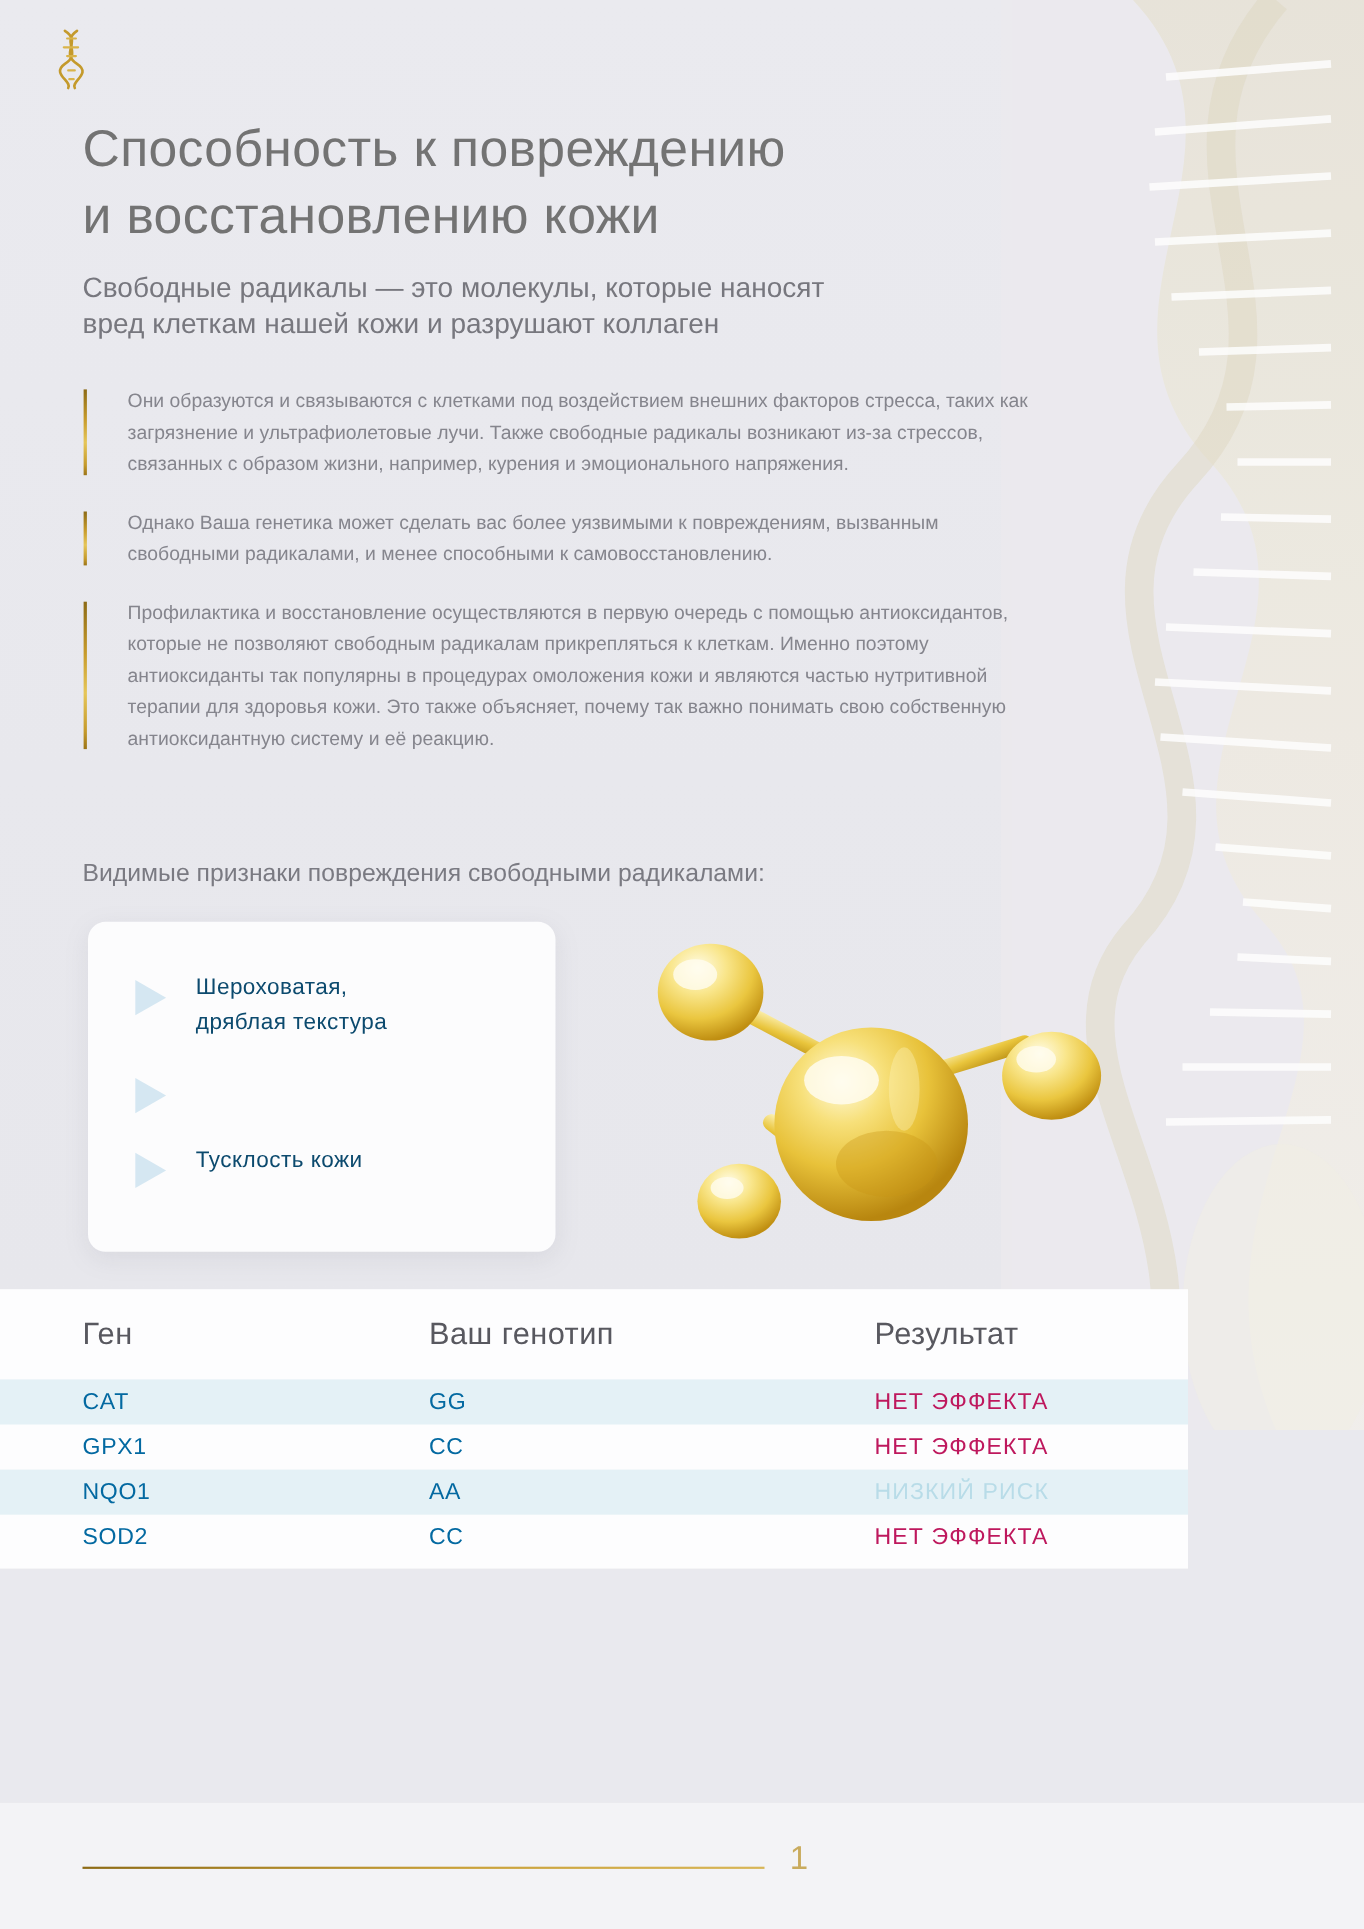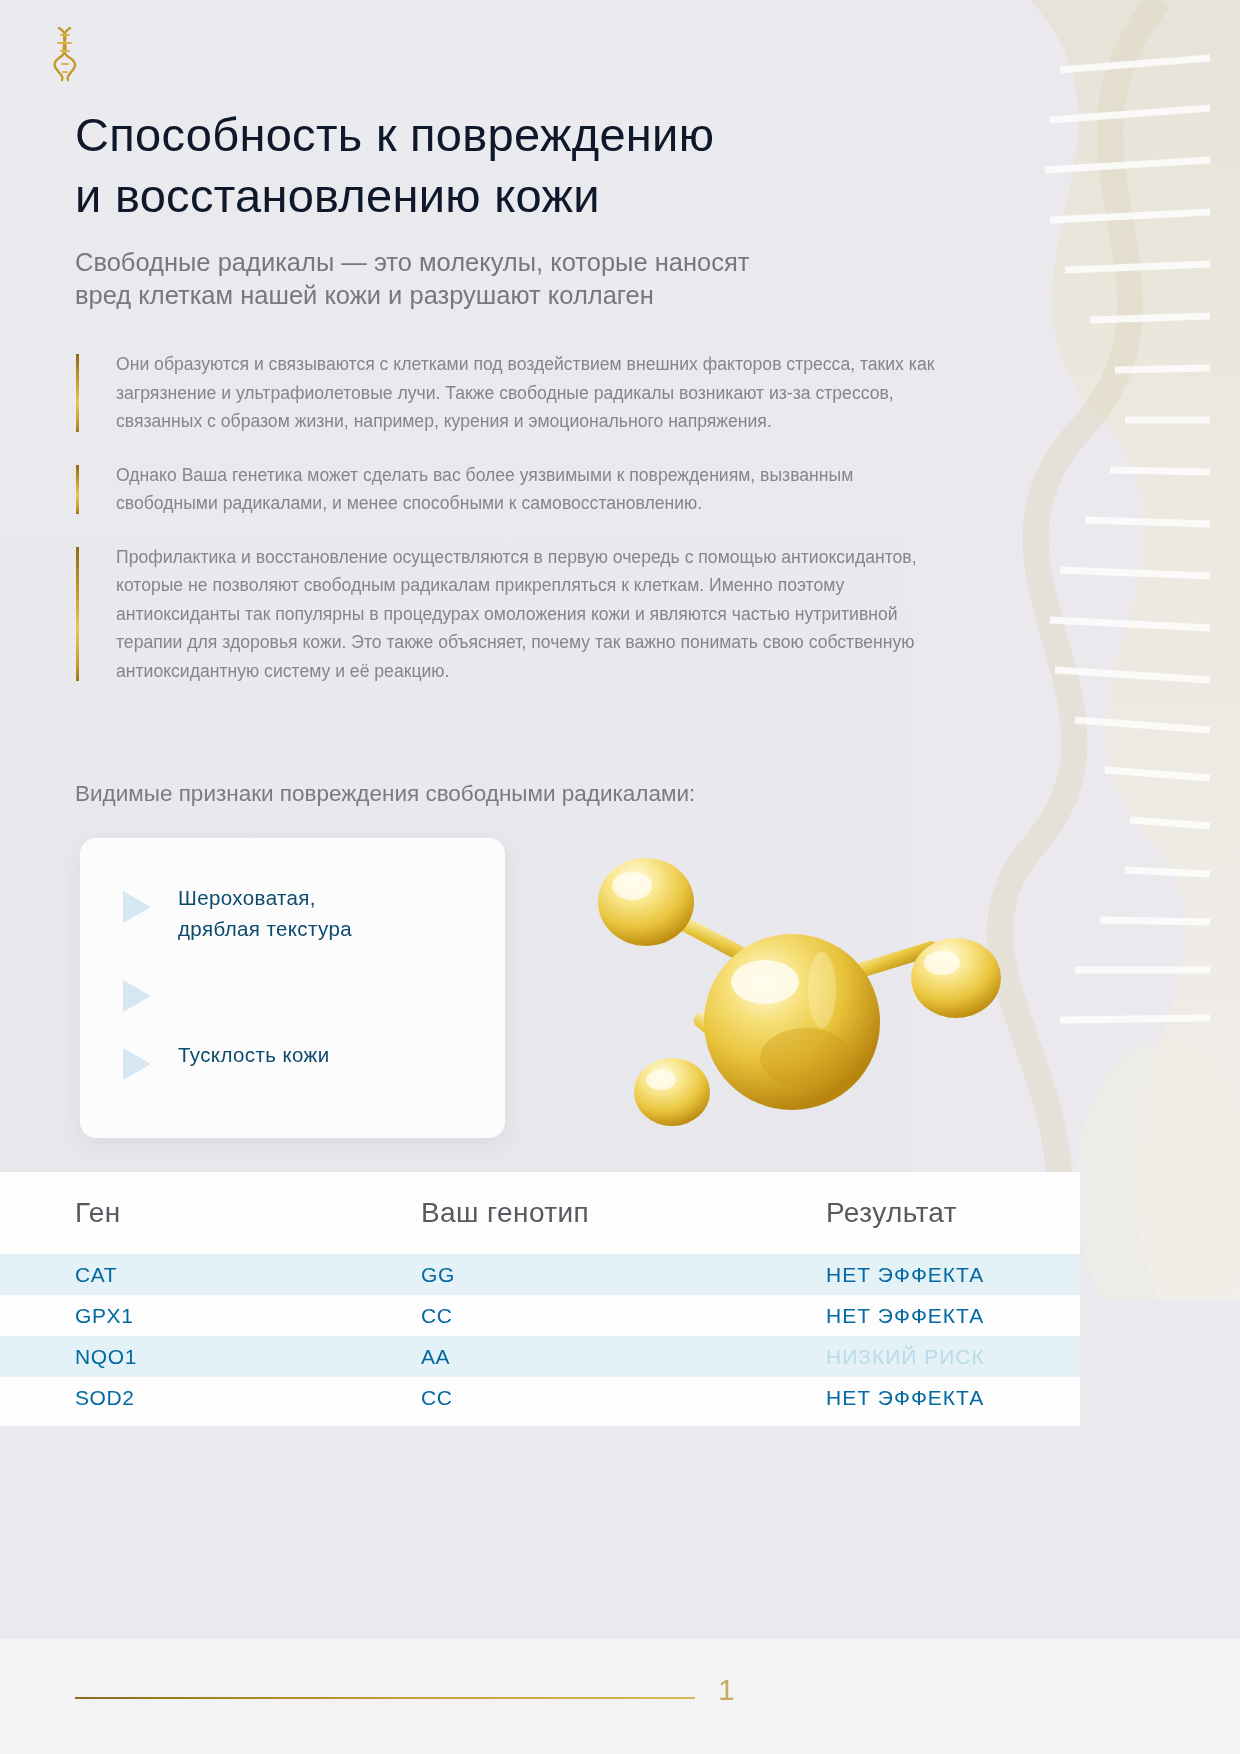--- a/index.html
+++ b/index.html
@@ -52,21 +52,21 @@
   
   .title {
     position: absolute;
     left: 75px;
     top: 104px;
     width: 880px;
     font-size: 47px;
     line-height: 61px;
     font-weight: 300;
     letter-spacing: 0.3px;
-    color: #0f172a;
+    color: #737373;
   }
   .subtitle {
     position: absolute;
     left: 75px;
     top: 246px;
     width: 880px;
     font-size: 25.5px;
     line-height: 33px;
     font-weight: 300;
     color: #77777e;
@@ -166,37 +166,37 @@
     align-items: center;
     height: 41px;
     padding: 0 75px;
   }
   .trow.head {
     height: 82px;
     align-items: center;
   }
   .trow.alt { background: #e4f1f6; }
   .c1 { width: 315px; }
-  .c2 { width: 405px; margin-left: 31px; }
+  .c2 { width: 405px; }
   .c3 { flex: 1; }
 
   .th {
     font-size: 28px;
     font-weight: 300;
     color: #58585f;
     letter-spacing: 0.4px;
   }
   .td {
     font-size: 21px;
     font-weight: 300;
     color: #0369a1;
     letter-spacing: 0.6px;
   }
   .td.res { letter-spacing: 1px; }
-  .res-gold { color: #0369a1; }
+  .res-gold { color: #be185d; }
   .res-teal { color: #b8dce8; }
 
   
   .footer {
     position: absolute;
     left: 0;
     bottom: 0;
     width: 1240px;
     height: 115px;
     background: #f3f3f6;

